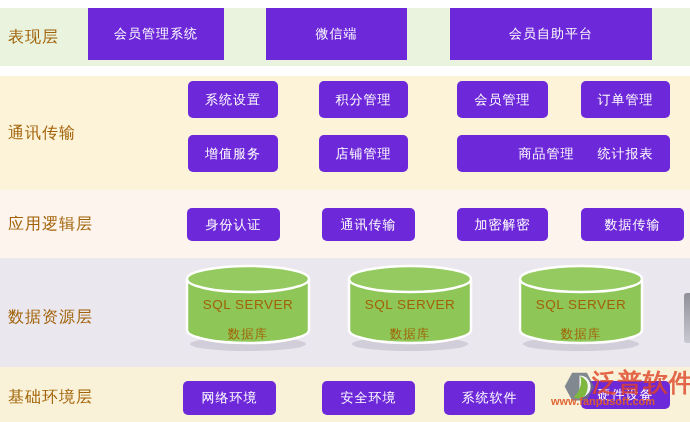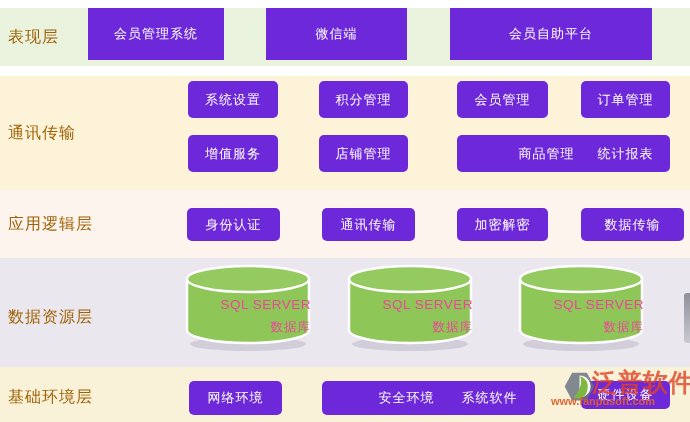--- a/index.html
+++ b/index.html
@@ -9,23 +9,23 @@
   .band-presentation{top:8px;height:58px;background:#e9f3de;}
   .band-business{top:76px;height:114px;background:#fcf3d9;}
   .band-logic{top:190px;height:68px;background:#fdf4ee;}
   .band-data{top:258px;height:109px;background:#eae7ef;}
   .band-environment{top:367px;height:55px;background:#faf2d8;}
   .layer-label{position:absolute;left:8px;font-size:16px;color:#a16207;letter-spacing:1px;white-space:nowrap;}
   .node{position:absolute;display:flex;align-items:center;justify-content:center;
         background:#6d28d9;color:#ffffff;font-size:13px;letter-spacing:1px;white-space:nowrap;}
   .node.rd{border-radius:5px;}
   .cylinder{position:absolute;width:126px;height:90px;}
-  .cyl-text{position:absolute;top:33px;left:0;right:0;text-align:right;color:#ec4899;}
+  .cyl-text{position:absolute;top:33px;left:0;right:0;text-align:center;color:#a16207;}
   .cyl-line1{font-size:13.5px;letter-spacing:.5px;}
-  .cyl-line2{font-size:12.5px;margin-top:7px;letter-spacing:1px;}
+  .cyl-line2{font-size:12.5px;margin-top:14px;letter-spacing:1px;}
   .wm-brand{position:absolute;left:592px;top:366px;font-size:25px;font-weight:bold;
             color:rgba(222,66,36,.8);letter-spacing:.5px;white-space:nowrap;}
   .wm-url{position:absolute;left:551px;top:395px;font-size:11px;font-weight:bold;
           color:rgba(222,95,44,.95);white-space:nowrap;}
   .wm-logo{position:absolute;left:561px;top:368px;width:37px;height:37px;}
   .scroll-thumb{position:absolute;right:0;top:293px;width:6px;height:50px;
                 border-radius:3px 0 0 3px;background:linear-gradient(180deg,#90909a,#c9c9d2);}
 </style>
 </head>
 <body>
@@ -90,22 +90,22 @@
       <ellipse cx="63" cy="80" rx="58" ry="7" fill="#c9c5d2" opacity="0.75"></ellipse>
       <path d="M2 15 L2 66 A61 13 0 0 0 124 66 L124 15" fill="#8ec657" stroke="#ffffff" stroke-width="2.5"></path>
       <ellipse cx="63" cy="15" rx="61" ry="13" fill="#95ca60" stroke="#ffffff" stroke-width="2.5"></ellipse>
     </svg>
     <div class="cyl-text">
       <div class="cyl-line1">SQL SERVER</div>
       <div class="cyl-line2">数据库</div>
     </div>
   </div>
 
-  <div class="node rd" style="left:189px;top:381px;width:93px;height:34px;">网络环境</div>
-  <div class="node rd" style="left:322px;top:381px;width:93px;height:34px;padding-left:38px;">安全环境</div>
+  <div class="node rd" style="left:183px;top:381px;width:93px;height:34px;">网络环境</div>
+  <div class="node rd" style="left:322px;top:381px;width:93px;height:34px;">安全环境</div>
   <div class="node rd" style="left:444px;top:381px;width:91px;height:34px;">系统软件</div>
   <div class="node rd" style="left:581px;top:381px;width:89px;height:28px;text-align:right;">硬件设备</div>
 
   <div class="scroll-thumb"></div>
 
   <svg class="wm-logo" viewBox="0 0 40 40">
     <polygon points="12,5 28,5 36,20 28,35 12,35 4,20" fill="#667080" opacity="0.82"></polygon>
     <path d="M20 8 A12 12 0 0 1 32 20 A12 12 0 0 1 20 32 Z" fill="#ffffff" opacity="0.95"></path>
     <path d="M21 9 C29 12 31 20 27 28 C24 33 18 34 14 31 C20 26 23 18 21 9 Z" fill="#7fb83e"></path>
   </svg>

